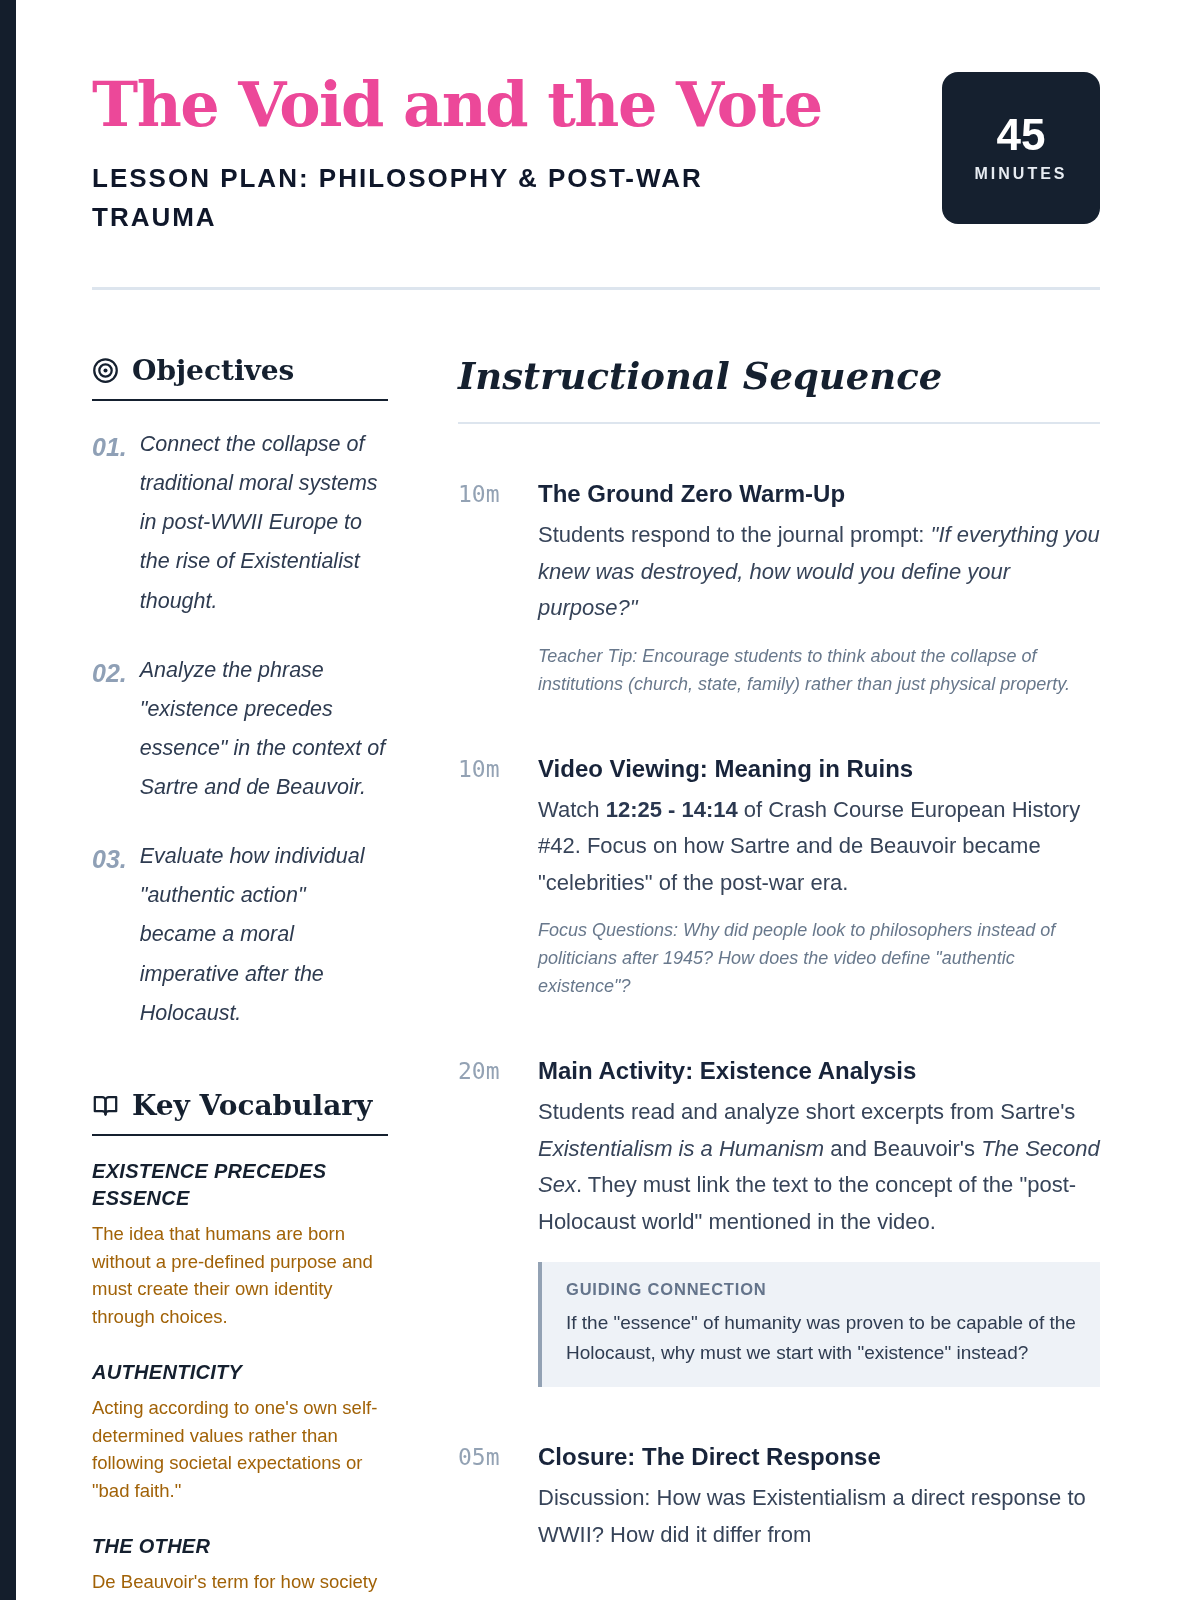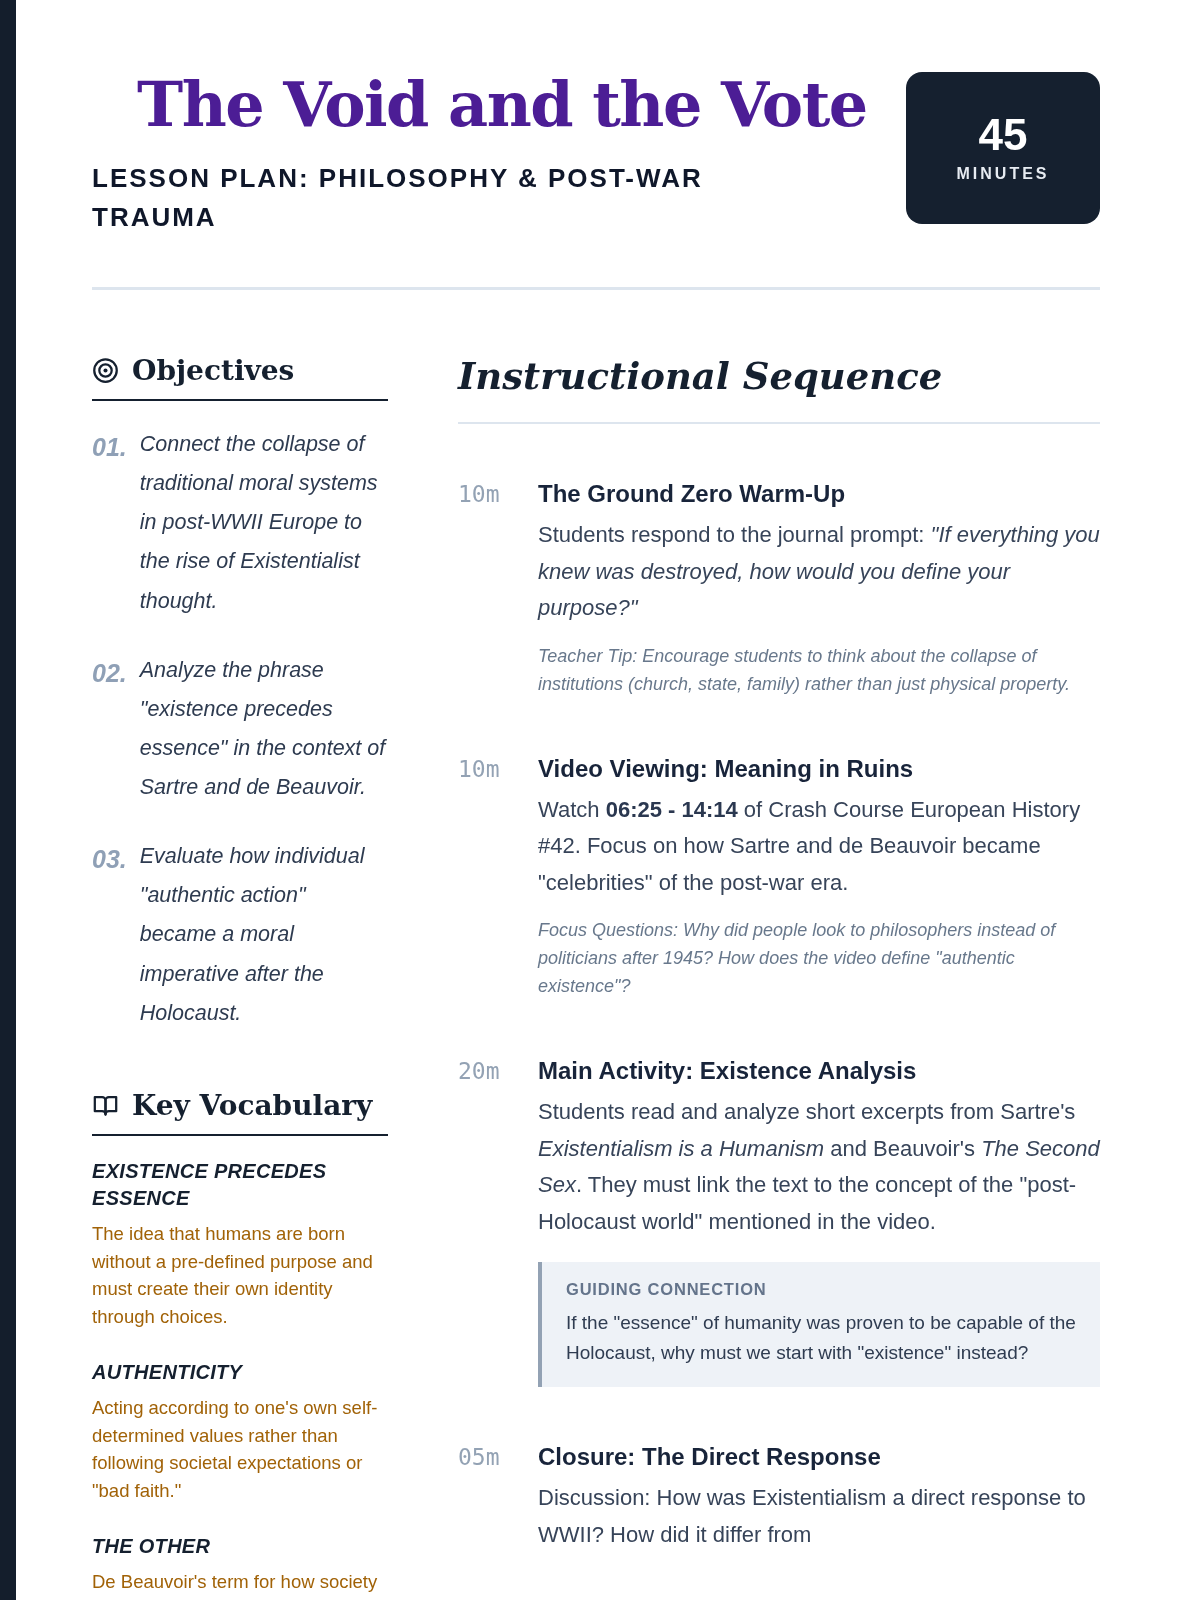--- a/index.html
+++ b/index.html
@@ -12,29 +12,29 @@
     position:relative;
   }
   .edge-stripe { position:absolute; left:0; top:0; width:16px; height:1600px; background:#141e2c; }
   .page { padding:72px 100px 0 92px; }
 
   
   .header { display:flex; justify-content:space-between; align-items:flex-start; }
   .title {
     font-family:"DejaVu Serif", serif;
     font-weight:700; font-size:62px; line-height:1.05;
-    letter-spacing:-1.5px; color:#4c1d95;margin-left:45px;
+    letter-spacing:-1.5px; color:#ec4899;
   }
   .subtitle {
     margin-top:22px; max-width:710px;
     font-size:26px; font-weight:700; letter-spacing:2px;
     line-height:1.5; color:#0f172a; text-transform:uppercase;
   }
   .badge {
-    flex:0 0 auto; width:194px; height:152px; margin-left:30px;
+    flex:0 0 auto; width:158px; height:152px; margin-left:30px;
     background:#15202f; border-radius:16px;
     display:flex; flex-direction:column; align-items:center; justify-content:center; gap:8px;
   }
   .badge-num { font-size:44px; font-weight:700; color:#ffffff; line-height:1; }
   .badge-unit { font-size:16px; font-weight:600; letter-spacing:3px; color:#e7ecf2; }
 
   .top-divider { margin-top:50px; height:3px; background:#dde5ee; }
 
   
   .columns { display:flex; gap:70px; margin-top:64px; }
@@ -181,21 +181,21 @@
             <div class="step-title">The Ground Zero Warm-Up</div>
             <div class="step-desc">Students respond to the journal prompt: <em>"If everything you knew was destroyed, how would you define your purpose?"</em></div>
             <div class="step-tip">Teacher Tip: Encourage students to think about the collapse of institutions (church, state, family) rather than just physical property.</div>
           </div>
         </div>
 
         <div class="step">
           <div class="step-time">10m</div>
           <div class="step-body">
             <div class="step-title">Video Viewing: Meaning in Ruins</div>
-            <div class="step-desc">Watch <strong>06:25 - 14:14</strong> of Crash Course European History #42. Focus on how Sartre and de Beauvoir became "celebrities" of the post-war era.</div>
+            <div class="step-desc">Watch <strong>12:25 - 14:14</strong> of Crash Course European History #42. Focus on how Sartre and de Beauvoir became "celebrities" of the post-war era.</div>
             <div class="step-tip">Focus Questions: Why did people look to philosophers instead of politicians after 1945? How does the video define "authentic existence"?</div>
           </div>
         </div>
 
         <div class="step">
           <div class="step-time">20m</div>
           <div class="step-body">
             <div class="step-title">Main Activity: Existence Analysis</div>
             <div class="step-desc">Students read and analyze short excerpts from Sartre's <em>Existentialism is a Humanism</em> and Beauvoir's <em>The Second Sex</em>. They must link the text to the concept of the "post-Holocaust world" mentioned in the video.</div>
             <div class="callout">

